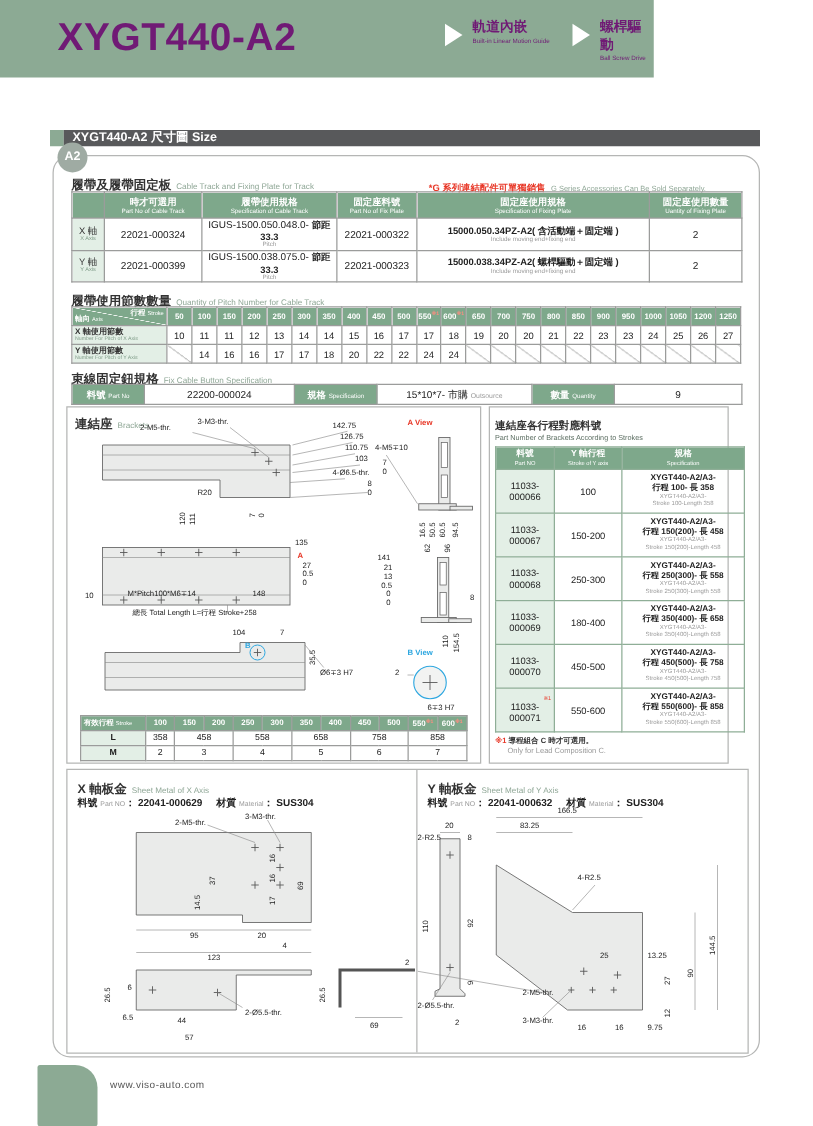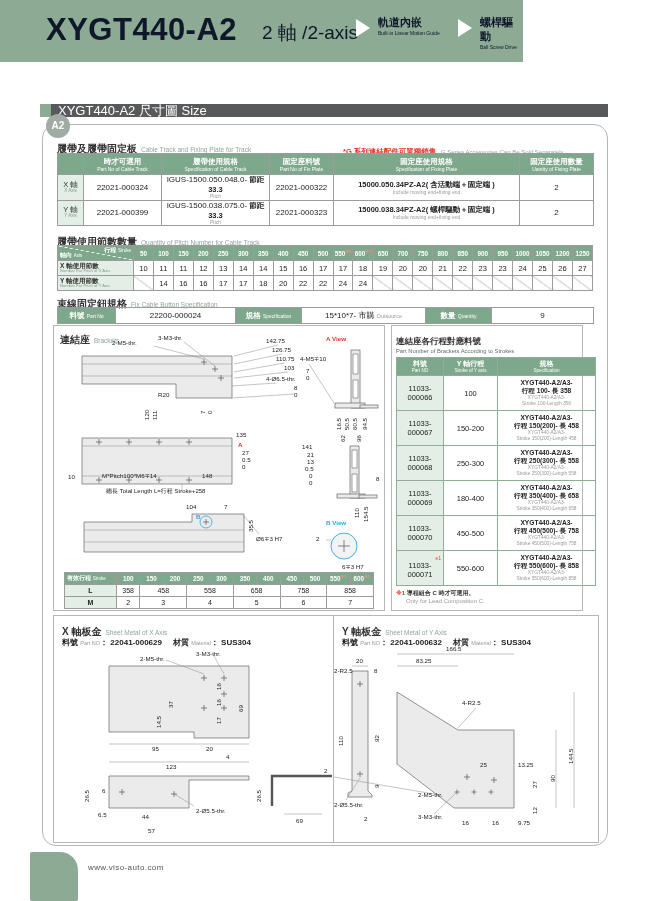--- a/index.html
+++ b/index.html
@@ -1,30 +1,30 @@
 <!DOCTYPE html>
 <html><head>
 <meta charset="utf-8">
 <style>
   *{box-sizing:border-box;margin:0;padding:0}
   html,body{width:650px;height:901px;background:#fff;font-family:"Liberation Sans","DejaVu Sans",sans-serif;position:relative;overflow:hidden}
   .abs{position:absolute}
   
-  .band{position:absolute;left:0;top:0;width:523px;height:62px;background:#8CAA94;color:#0f172a}
+  .band{position:absolute;left:0;top:0;width:523px;height:62px;background:#8CAA94;color:#701a75}
   .band .model{position:absolute;left:46px;top:12px;font-size:31px;font-weight:bold;letter-spacing:.5px}
   .band .axis{position:absolute;left:262px;top:20px;font-size:19px;font-weight:normal}
   .feat{position:absolute;top:16px;display:flex;align-items:flex-start}
   .tri{width:0;height:0;border-top:9px solid transparent;border-bottom:9px solid transparent;border-left:14px solid #fff;margin-right:8px;margin-top:3px}
   .fcol{display:flex;flex-direction:column}
   .fzh{font-size:11px;font-weight:bold;line-height:1.25}
   .fen{font-size:5px;line-height:1.3;white-space:nowrap}
   
   .secbar{position:absolute;left:40px;top:104px;width:568px;height:13px;display:flex}
   .secsq{width:11px;height:13px;background:#8CAA94}
-  .secbx{flex:1;background:#58595B;color:#fff;font-size:13px;font-weight:normal;line-height:13px;padding-left:7px}
+  .secbx{flex:1;background:#58595B;color:#fff;font-size:10px;font-weight:bold;line-height:13px;padding-left:7px}
   
   .content{position:absolute;left:42px;top:124px;width:566px;height:722px;border:1.5px solid #b5b6b5;border-radius:14px;background:#fff}
   .badge{position:absolute;left:46px;top:114px;width:24px;height:24px;border-radius:50%;background:#9FABA3;color:#fff;font-size:10px;font-weight:bold;text-align:center;line-height:24px;z-index:5}
   
   .tzh{font-size:10px;font-weight:bold;color:#333}
   .ten{font-size:6.5px;color:#8fa796;margin-left:4px}
   
   table{border-collapse:collapse;table-layout:fixed}
   .t1{position:absolute;left:14px;top:28px;width:536px}
   .t1 th,.t1 td{border:1px solid #9b9c9b;text-align:center;vertical-align:middle;overflow:hidden}
@@ -109,21 +109,20 @@
   .partline b{font-size:8px}
   .partline i{font-style:normal;font-size:5.5px;color:#999}
   .footer-logo{position:absolute;left:30px;top:852px;width:48px;height:49px;background:#8CAA94;border-radius:2px 18px 2px 2px}
   .footer-url{position:absolute;left:88px;top:863px;font-size:8px;color:#555;letter-spacing:.4px}
 </style>
 </head>
 <body>
 
 <div class="band">
   <span class="model">XYGT440-A2</span>
-  <span class="axis">2 軸 /2-axis</span>
   <div class="feat" style="left:356px">
     <span class="tri"></span>
     <span class="fcol">
       <span class="fzh">軌道內嵌</span>
       <span class="fen">Built-in Linear Motion Guide</span>
     </span>
   </div>
   <div class="feat" style="left:458px">
     <span class="tri"></span>
     <span class="fcol">

